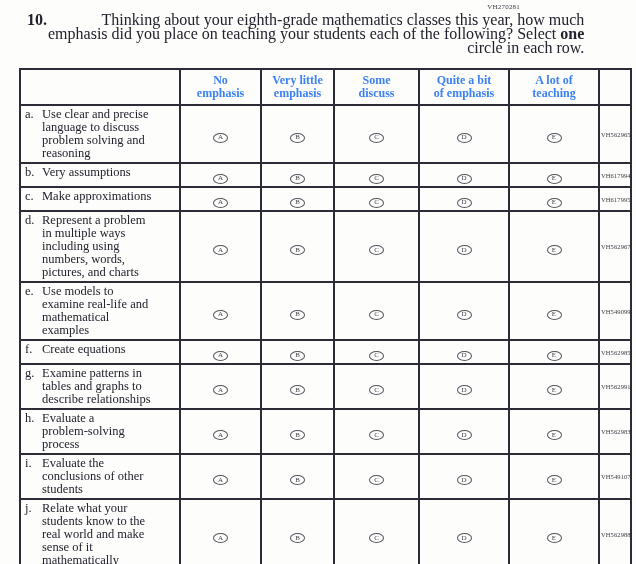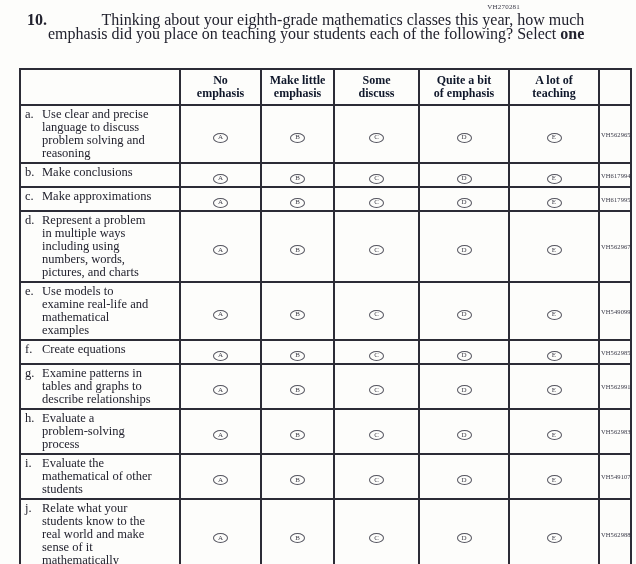--- a/index.html
+++ b/index.html
@@ -32,21 +32,21 @@
   }
   table.grid th, table.grid td {
     border: 2px solid #2c2c36;
   }
   thead th {
     font-size: 12px; font-weight: bold; line-height: 13px;
     text-align: center; vertical-align: middle;
     padding: 4px 2px;
     white-space: pre-line;
     border-bottom: 3px solid #2c2c36;
-    color: #0f172a;
+    color: #3b82f6;
   }
   td.label-cell {
     vertical-align: top;
     padding: 2px 6px 2px 4px;
     font-size: 12.5px; line-height: 13px;
   }
   .label-wrap { display: flex; }
   .row-letter { width: 17px; flex-shrink: 0; }
   .row-text { flex: 1; white-space: pre-line; }
 
@@ -76,39 +76,40 @@
 
 <div class="page">
 
   <div class="form-code">VH270281</div>
 
   <div class="question">
     <span class="qnum">10.</span>
     <div class="qtext">
       <div><span>Thinking about your eighth-grade mathematics classes this year, how much</span></div>
       <div><span>emphasis did you place on teaching your students each of the following? Select</span> <b>one</b></div>
+      <div><span>circle in each row.</span></div>
     </div>
   </div>
 
   <table class="grid">
     <colgroup>
       <col style="width:160px">
       <col style="width:81px">
       <col style="width:73px">
       <col style="width:85px">
       <col style="width:90px">
       <col style="width:90px">
       <col style="width:32px">
     </colgroup>
     <thead>
       <tr>
         <th></th>
         <th>No
 emphasis</th>
-        <th>Make little
+        <th>Very little
 emphasis</th>
         <th>Some
 discuss</th>
         <th>Quite a bit
 of emphasis</th>
         <th>A lot of
 teaching</th>
         <th></th>
       </tr>
     </thead>
@@ -137,21 +138,21 @@
             </span></td>
       <td class="opt-cell"><span class="oval">
               <span class="oval-letter">E</span>
             </span></td>
       <td class="code-cell">VH562965</td>
     </tr>
         <tr>
       <td class="label-cell">
         <div class="label-wrap">
           <span class="row-letter">b.</span>
-          <span class="row-text">Make conclusions</span>
+          <span class="row-text">Very assumptions</span>
         </div>
       </td>
       <td class="opt-cell"><span class="oval">
               <span class="oval-letter">A</span>
             </span></td>
       <td class="opt-cell"><span class="oval">
               <span class="oval-letter">B</span>
             </span></td>
       <td class="opt-cell"><span class="oval">
               <span class="oval-letter">C</span>
@@ -317,21 +318,21 @@
       <td class="opt-cell"><span class="oval">
               <span class="oval-letter">E</span>
             </span></td>
       <td class="code-cell">VH562983</td>
     </tr>
         <tr>
       <td class="label-cell">
         <div class="label-wrap">
           <span class="row-letter">i.</span>
           <span class="row-text">Evaluate the
-mathematical of other
+conclusions of other
 students</span>
         </div>
       </td>
       <td class="opt-cell"><span class="oval">
               <span class="oval-letter">A</span>
             </span></td>
       <td class="opt-cell"><span class="oval">
               <span class="oval-letter">B</span>
             </span></td>
       <td class="opt-cell"><span class="oval">

